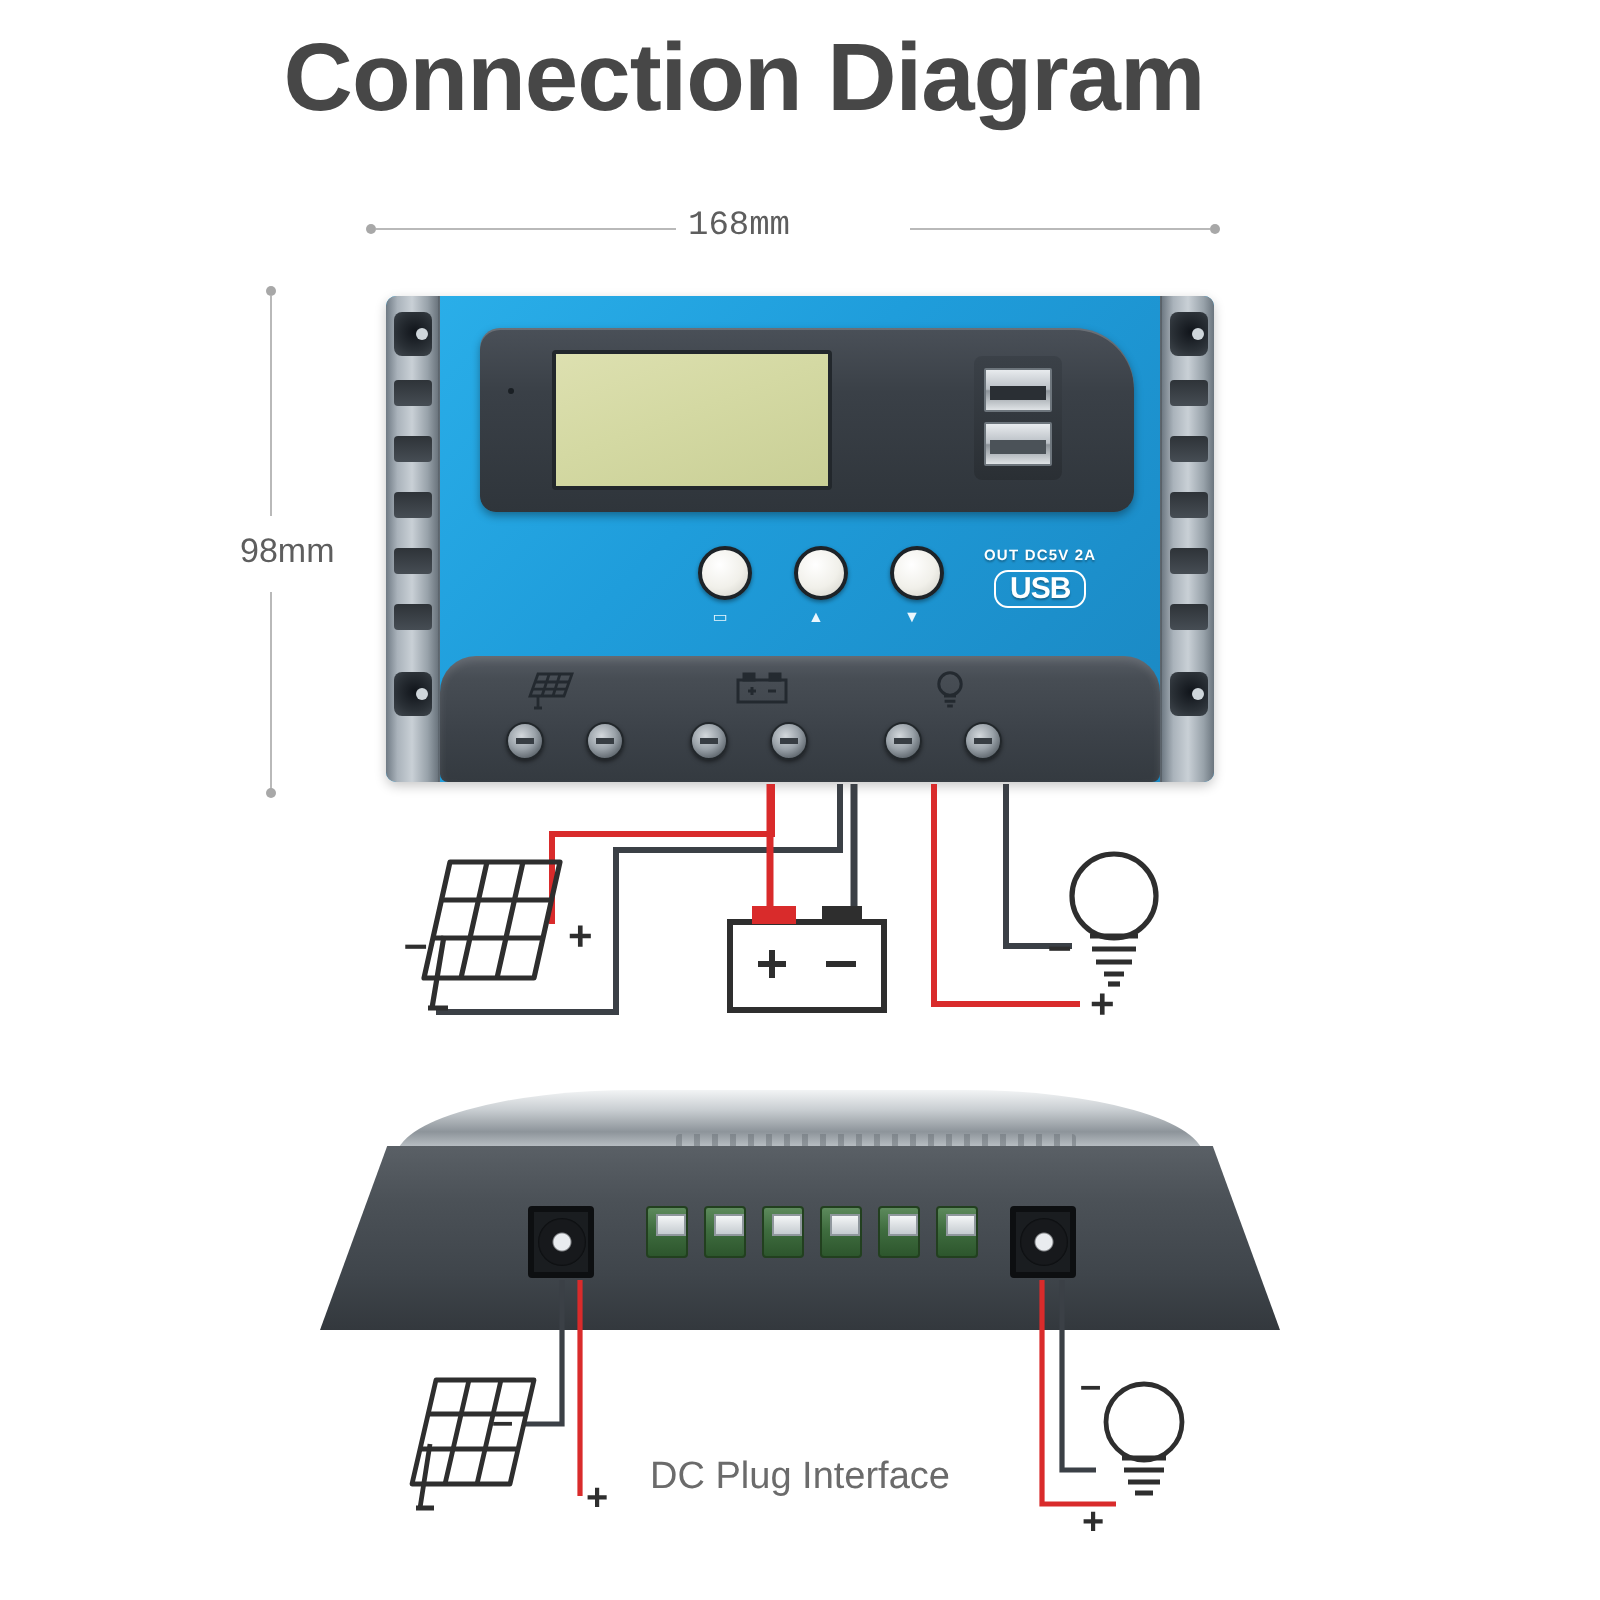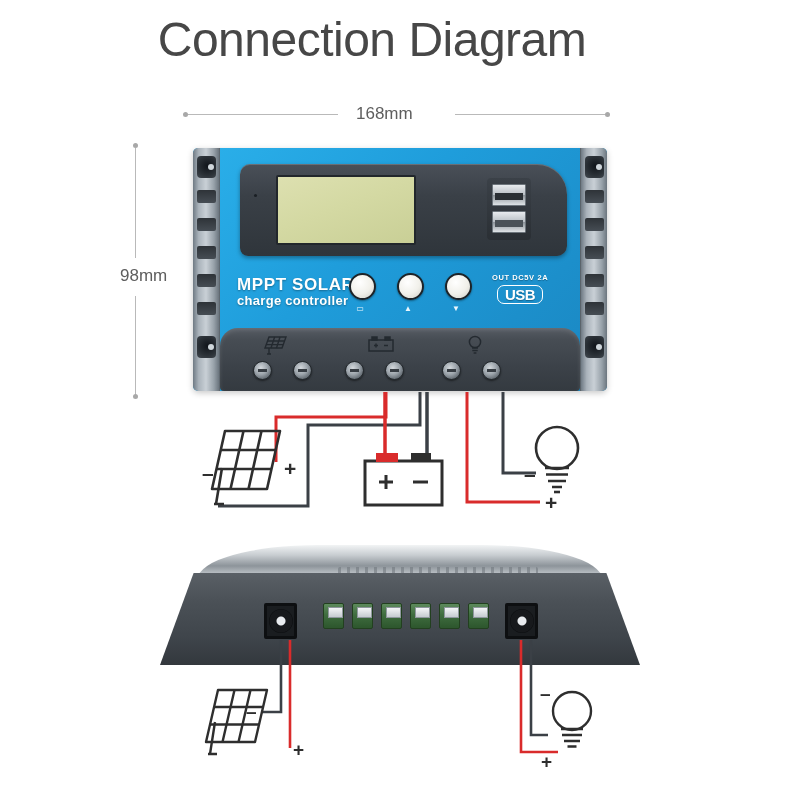--- a/index.html
+++ b/index.html
@@ -10,21 +10,21 @@
     overflow: hidden;
   }
   #stage { position: relative; width: 800px; height: 800px; background:#fff; }
 
   
   .page-title {
     position: absolute;
     top: 12px; left: 0; width: 720px;
     text-align: center;
     font-size: 48px;
-    font-weight: normal;
+    font-weight: bold;
     color: #474747;
     letter-spacing: -0.5px;
     white-space: nowrap;
     padding-left: 24px;
   }
 
   
   .dim-label {
     position: absolute;
     color: #5e5e5e;
@@ -289,21 +289,21 @@
 </style>
 </head>
 <body>
 
 <div id="stage">
 
   <div class="page-title">Connection Diagram</div>
 
   <div class="dim-dot" style="left:183px; top:112px;"></div>
   <div class="dim-h-line" style="left:188px; top:114px; width:150px;"></div>
-  <div class="dim-label" style="left:356px; top:104px;">168mm</div>
+  <div class="dim-label" style="left:344px; top:104px;font-family:Liberation Mono, monospace;">168mm</div>
   <div class="dim-h-line" style="left:455px; top:114px; width:150px;"></div>
   <div class="dim-dot" style="left:605px; top:112px;"></div>
 
   <div class="dim-dot" style="left:133px; top:143px;"></div>
   <div class="dim-v-line" style="left:135px; top:148px; height:110px;"></div>
   <div class="dim-label" style="left:120px; top:266px;">98mm</div>
   <div class="dim-v-line" style="left:135px; top:296px; height:100px;"></div>
   <div class="dim-dot" style="left:133px; top:394px;"></div>
 
   <div class="controller">
@@ -331,24 +331,20 @@
 
     <div class="display-housing">
       <div class="led-dot"></div>
       <div class="lcd"></div>
       <div class="usb-block">
         <div class="usb-port"></div>
         <div class="usb-port lower"></div>
       </div>
     </div>
 
-    <div class="brand">
-      <div class="brand-line1">MPPT SOLAR</div>
-      <div class="brand-line2">charge controller</div>
-    </div>
 
     <div class="btn-row">
       <div class="round-btn" style="left:0px; top:0px;"></div>
       <div class="btn-icon" style="left:-1px;">▭</div>
 
       <div class="round-btn" style="left:48px; top:0px;"></div>
       <div class="btn-icon" style="left:47px;">▲</div>
 
       <div class="round-btn" style="left:96px; top:0px;"></div>
       <div class="btn-icon" style="left:95px;">▼</div>
@@ -473,14 +469,15 @@
       <circle cx="572" cy="711" r="19"></circle>
       <path d="M561 729 L583 729 M562 735 L582 735 M564 741 L580 741 M567.5 746.5 L576.5 746.5"></path>
     </g>
   </svg>
 
   <div class="sign" style="left:246px; top:702px; font-size:19px;">–</div>
   <div class="sign" style="left:293px; top:740px; font-size:19px;">+</div>
   <div class="sign" style="left:540px; top:684px; font-size:19px;">–</div>
   <div class="sign" style="left:541px; top:752px; font-size:19px;">+</div>
 
+  <div class="dc-caption">DC Plug Interface</div>
 
 </div>
 
 </body></html>

